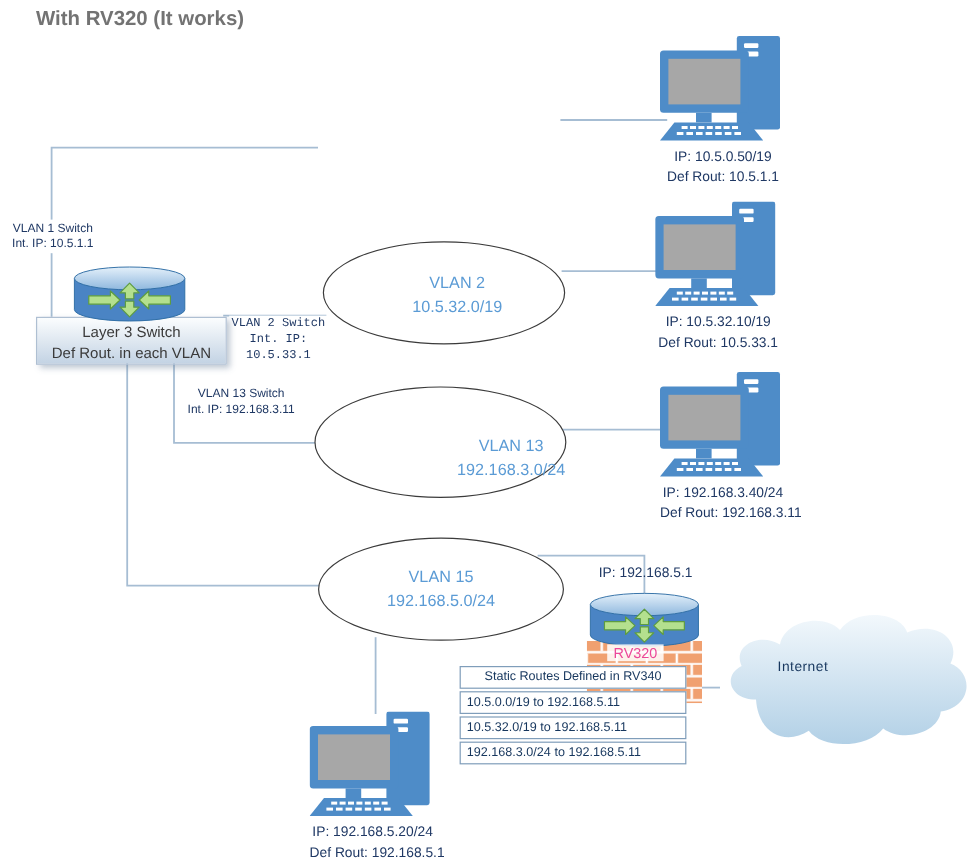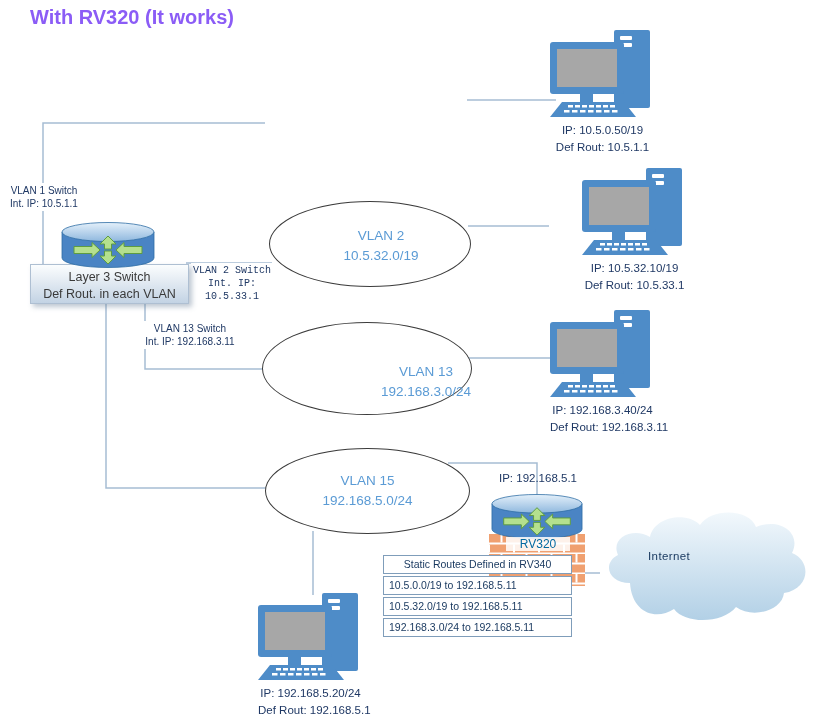--- a/index.html
+++ b/index.html
@@ -1,19 +1,19 @@
 <!DOCTYPE html>
 <html><head>
 <meta charset="utf-8">
 <style>
   html,body{margin:0;padding:0;background:#fff;}
   .canvas{position:relative;width:813px;height:722px;background:#fff;overflow:hidden;
           font-family:"Liberation Sans",sans-serif;}
   .abs{position:absolute;}
-  .title{left:30px;top:6px;font-size:20px;font-weight:bold;color:#8b5cf6;}
+  .title{left:30px;top:6px;font-size:17px;font-weight:bold;color:#737373;}
 
   
   .connectors{left:0;top:0;z-index:1;}
   .connectors polyline{fill:none;stroke:#a6bdd3;stroke-width:1.5;}
 
   
   .vlan-ellipse{border:1.4px solid #3b3b3b;border-radius:50%;z-index:2;background:#fff;
     display:flex;align-items:center;justify-content:center;color:#5b9bd5;
     font-size:13.5px;line-height:20px;text-align:center;}
   .e1{left:265px;top:83px;width:203px;height:82px;}
@@ -24,45 +24,45 @@
   .e2 .vlan-text{transform:translateY(2px);margin-left:22px;}
   .e3 .vlan-text{transform:translateY(13px);}
   .e4 .vlan-text{transform:translateY(0);}
 
   
   .port-label{background:#fff;color:#1f3864;font-size:10px;line-height:13px;
     text-align:center;z-index:3;padding:1px 0;}
   .p1{left:2px;top:183px;width:84px;}
   .p2{left:191px;top:263px;width:82px;font-family:Liberation Mono, monospace;}
   .p15{left:24px;top:321px;width:102px;}
-  .p13{left:136px;top:321px;width:108px;}
+  .p13{left:147px;top:321px;width:108px;}
 
   
   .switch-cyl{left:60px;top:221px;z-index:4;}
   .switch-box{left:30px;top:264px;width:157px;height:38px;z-index:3;
     background:linear-gradient(#fbfdfe,#e2eaf2 45%,#c3d3e4);
     border:1px solid #aebfd2;box-shadow:3px 3px 5px rgba(110,130,155,.45);
     display:flex;flex-direction:column;align-items:center;justify-content:flex-end;
     color:#3a3a3a;font-size:12.5px;line-height:17px;}
 
   
   .computer{z-index:3;width:105px;text-align:center;}
   .c1{left:550px;top:30px;}
-  .c2{left:546px;top:168px;margin-left:36px;}
+  .c2{left:546px;top:168px;}
   .c3{left:550px;top:310px;}
   .c4{left:258px;top:593px;}
   .pc-label{font-size:11.5px;color:#1f3864;line-height:16.5px;white-space:nowrap;}
 
   
   .router-ip{left:488px;top:472px;width:100px;text-align:center;
     font-size:11.5px;color:#1f3864;z-index:2;}
   .router-cyl{left:490px;top:493px;z-index:4;}
   .fw-wall{left:489px;top:534px;z-index:3;}
-  .router-name{left:506px;top:537px;width:64px;text-align:center;font-size:12px;
-    color:#0369a1;background:rgba(255,255,255,.85);z-index:5;}
+  .router-name{left:506px;top:537px;width:47px;text-align:center;font-size:12px;
+    color:#ec4899;background:rgba(255,255,255,.85);z-index:5;}
 
   
   .routes-table{left:383px;top:555px;width:189px;z-index:6;}
   .rt-row{background:#fff;border:1px solid #7f9dba;color:#17375e;font-size:10.5px;
     height:17px;line-height:17px;margin-bottom:2px;padding-left:5px;white-space:nowrap;}
   .rt-header{text-align:center;padding-left:0;}
 
   
   .cloud{left:594px;top:505px;z-index:2;}
   .internet-label{left:648px;top:550px;width:110px;

